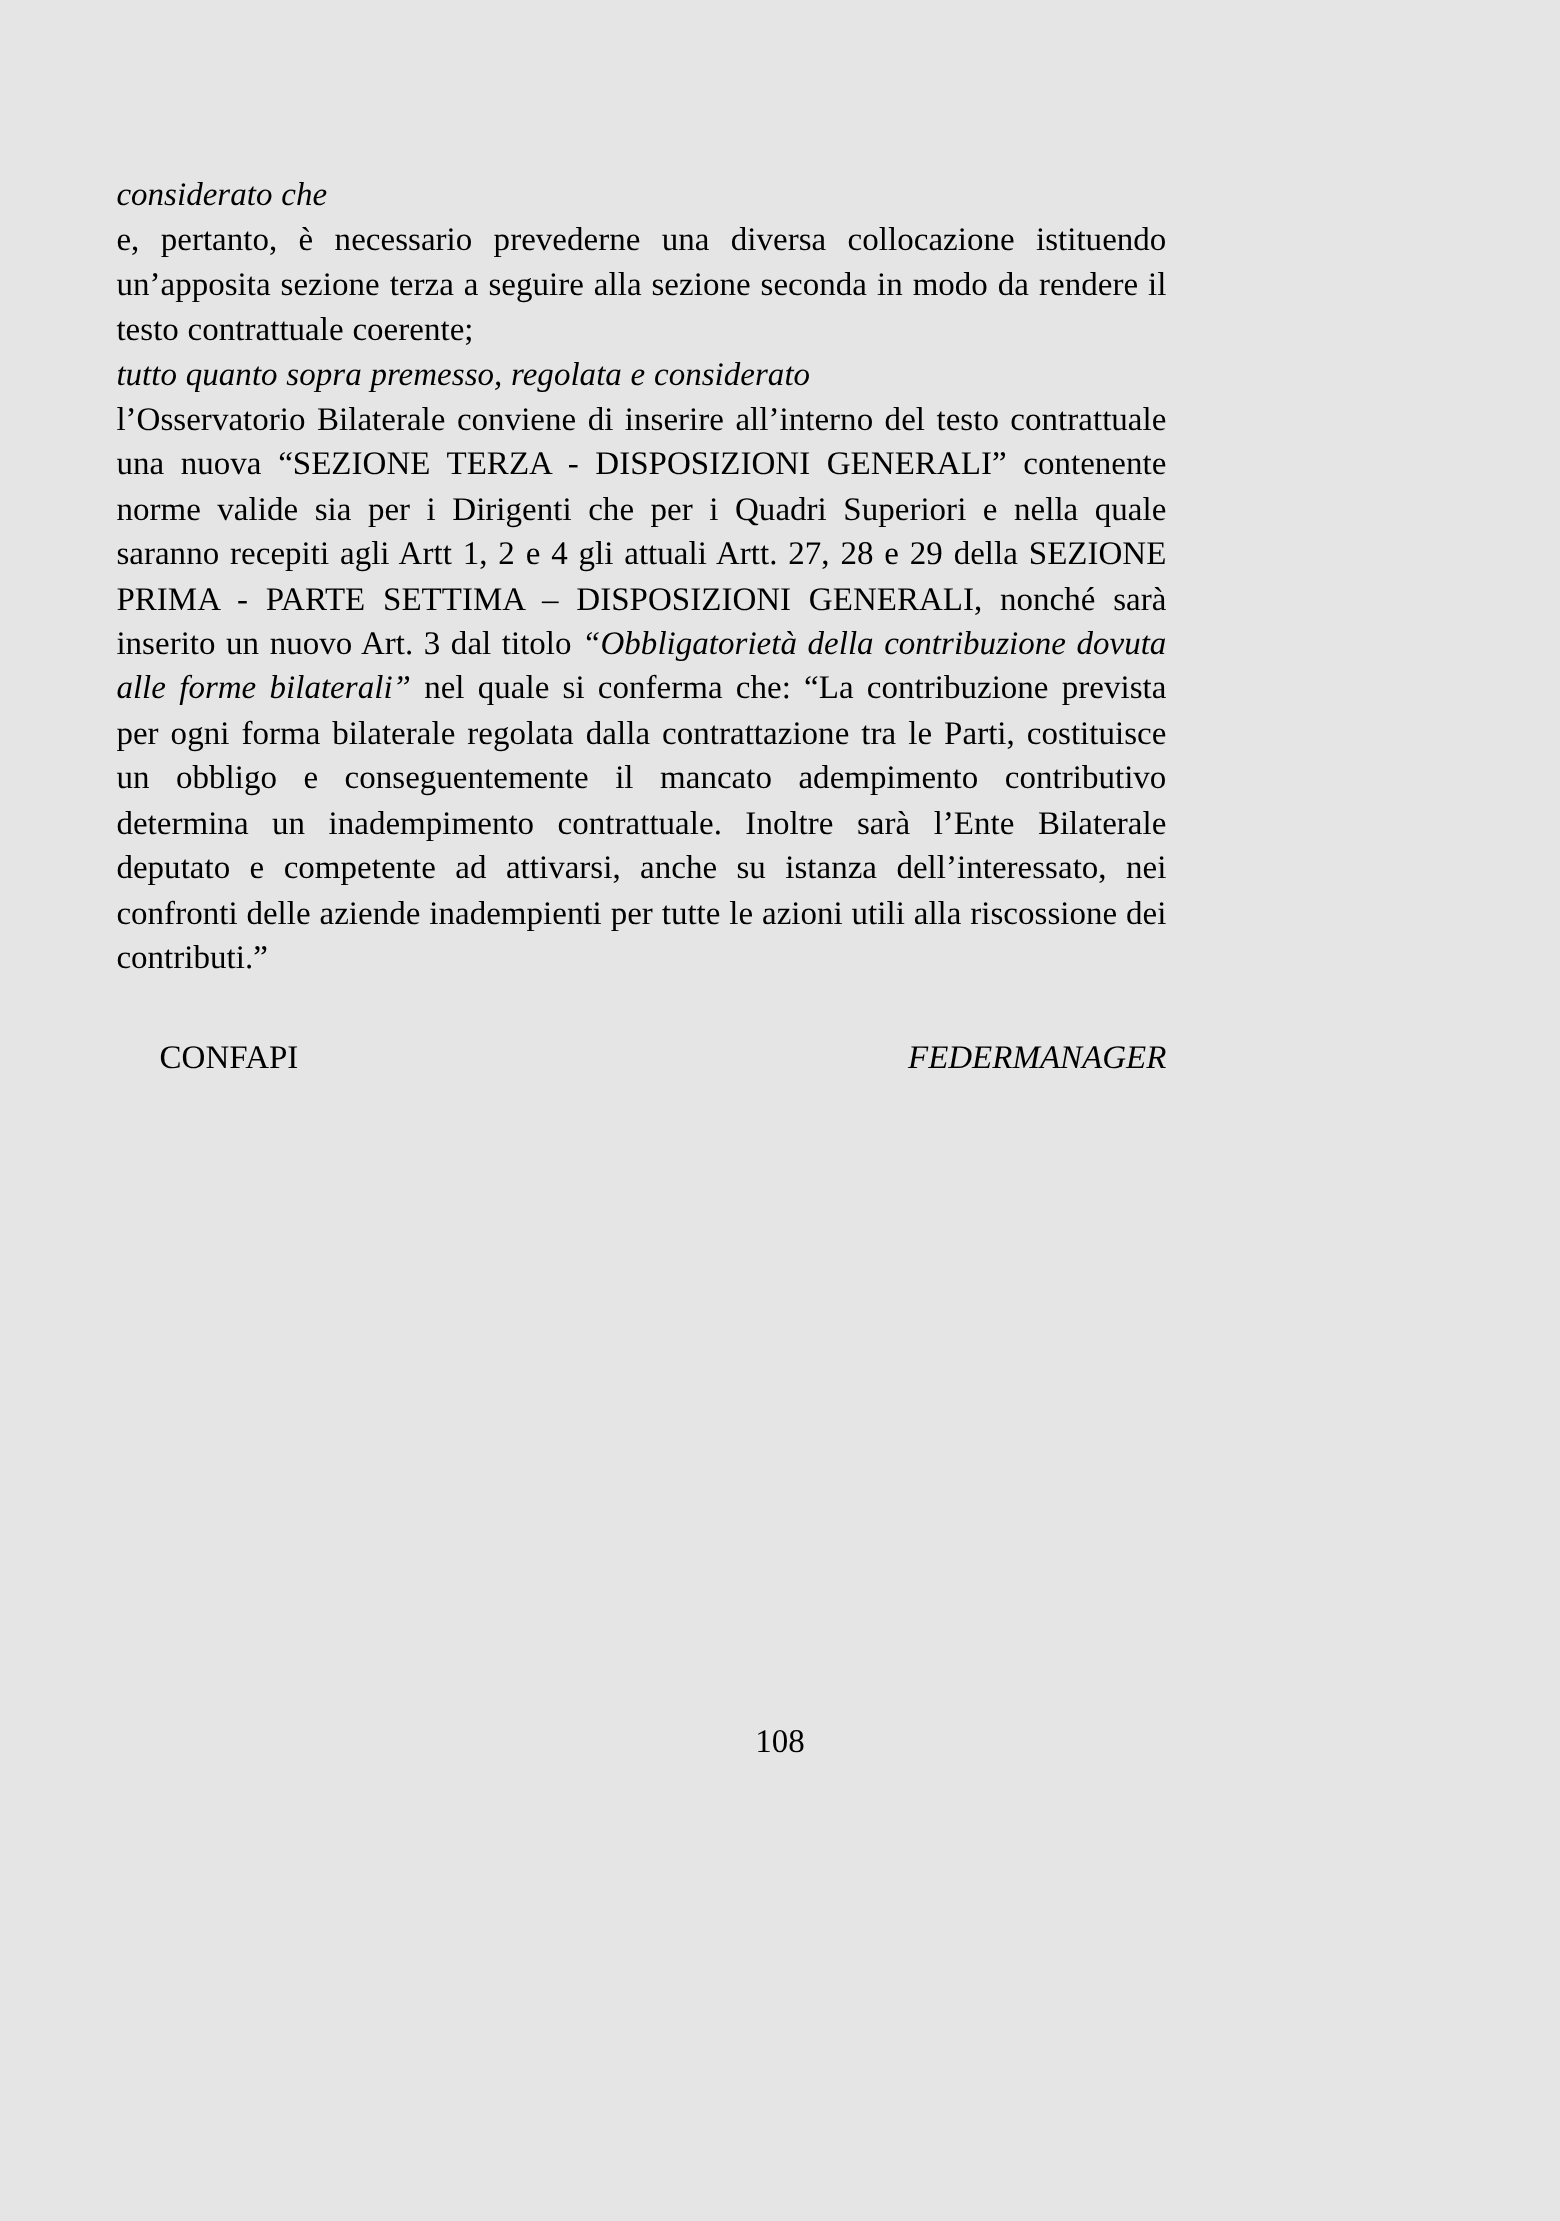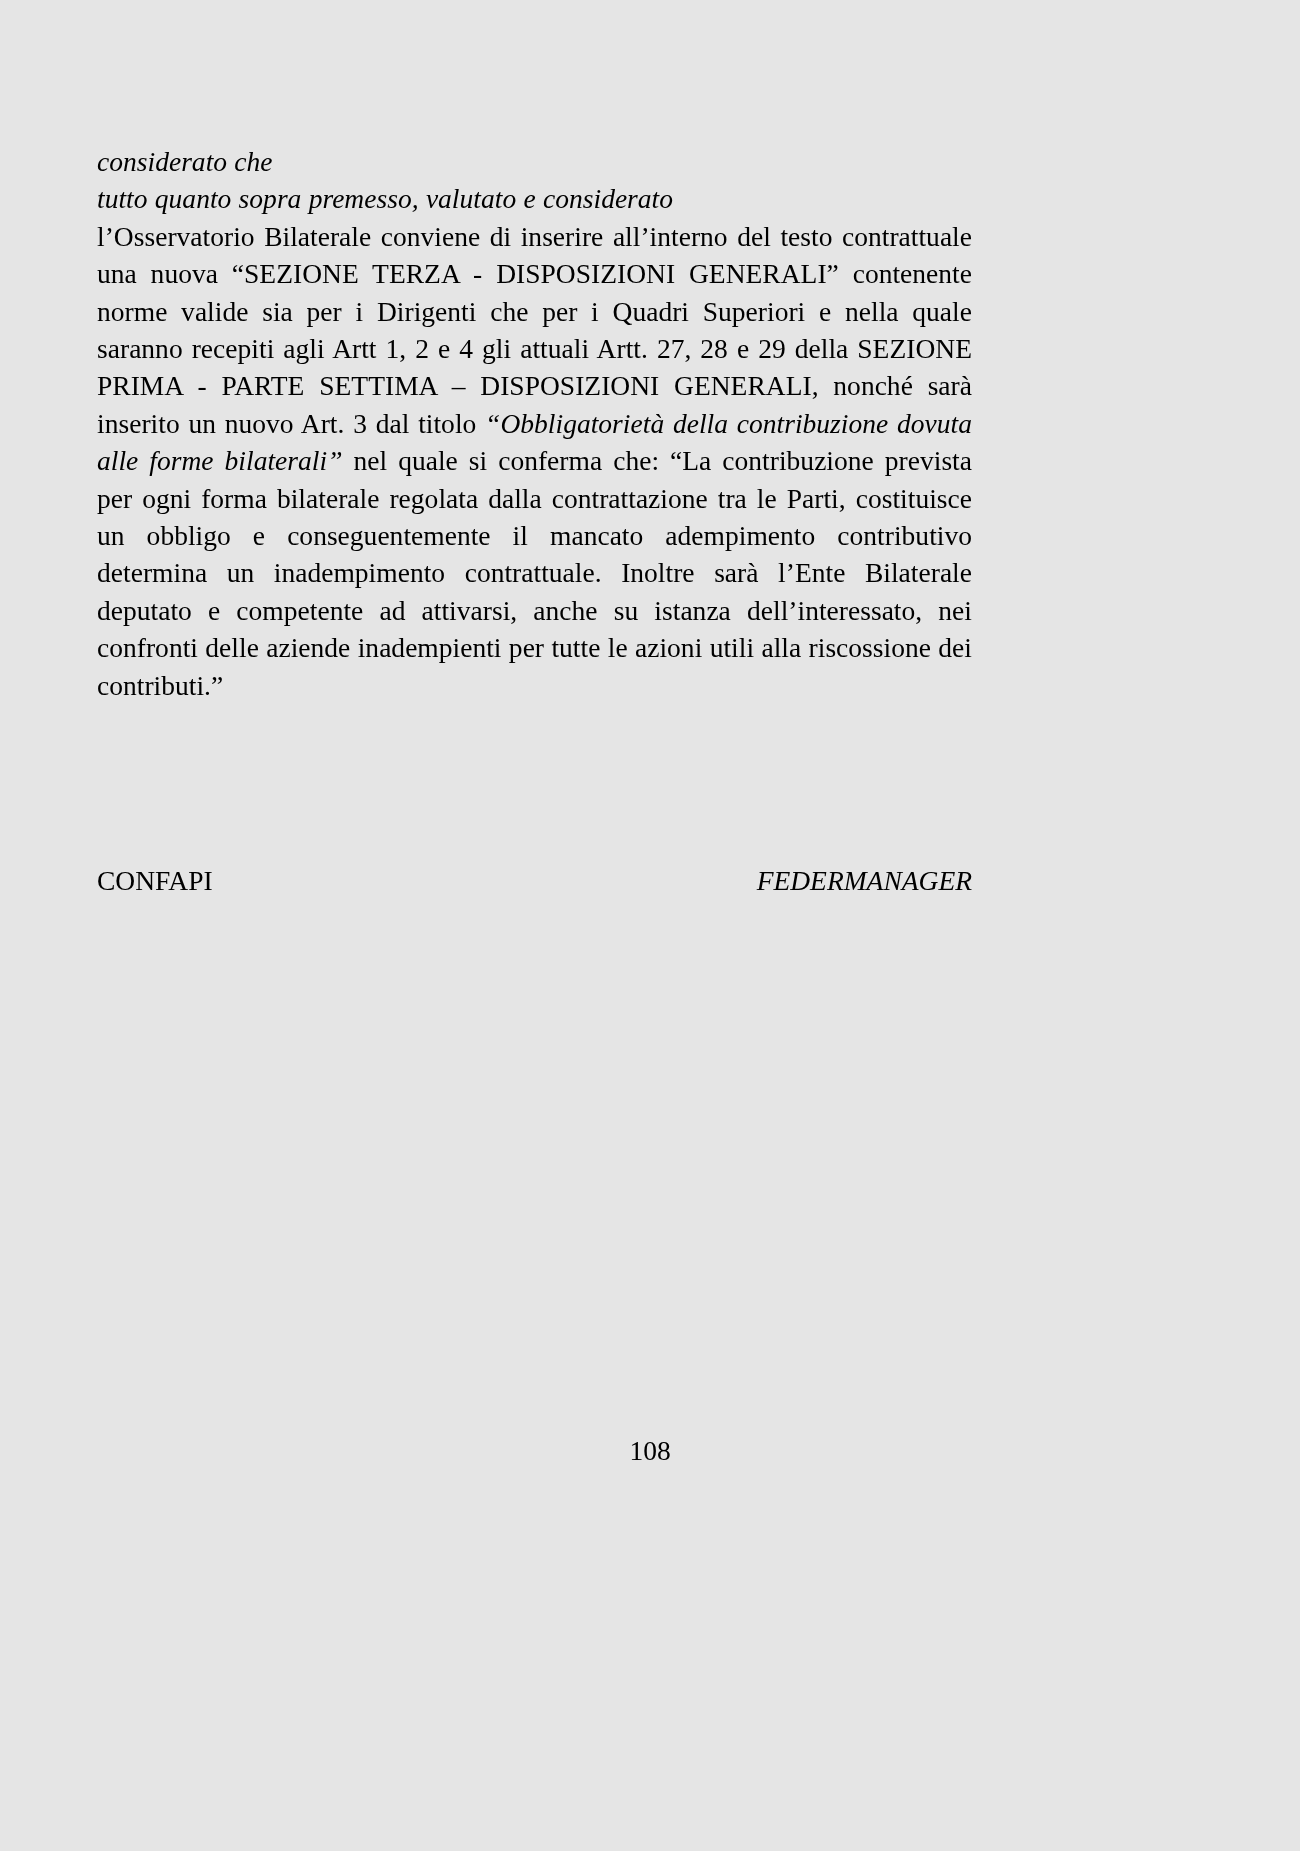--- a/index.html
+++ b/index.html
@@ -52,20 +52,21 @@
     width: 875px;
     display: flex;
     justify-content: space-between;
     align-items: baseline;
     font-size: 27.5px;
     line-height: 37.4px;
   }
   .sig-left {
     text-align: right;
     white-space: nowrap;
+    margin-left: 36px;
   }
   .sig-right {
     text-align: center;
     white-space: nowrap;
     font-style: italic;
   }
   .page-number {
     position: absolute;
     left: 0;
     top: 1434px;
@@ -83,23 +84,24 @@
 
 <div class="page">
 
   <div class="content">
 
     <p class="para para-last-natural">
       <span class="it">considerato che</span>
     </p>
 
 
+    <p class="para">e, pertanto, è necessario prevederne una diversa collocazione istituendo un’apposita sezione terza a seguire alla sezione seconda in modo da rendere il testo contrattuale coerente;</p>
 
     <p class="para para-last-natural">
-      <span class="it">tutto quanto sopra premesso, valutato e considerato</span>
+      <span class="it">tutto quanto sopra premesso, regolata e considerato</span>
     </p>
 
     <p class="para">
       <span>l’Osservatorio Bilaterale conviene di inserire all’interno del testo contrattuale una nuova “SEZIONE TERZA - DISPOSIZIONI GENERALI” contenente norme valide sia per i Dirigenti che per i Quadri Superiori e nella quale saranno recepiti agli Artt 1, 2 e 4 gli attuali Artt. 27, 28 e 29 della  SEZIONE PRIMA - PARTE SETTIMA – DISPOSIZIONI GENERALI, nonché sarà inserito un nuovo Art. 3 dal titolo </span><span class="it">“Obbligatorietà della contribuzione dovuta alle forme bilaterali”</span><span> nel quale si conferma che: “La contribuzione prevista per ogni forma bilaterale regolata dalla contrattazione tra le Parti, costituisce un obbligo e conseguentemente il mancato adempimento contributivo determina un inadempimento contrattuale. Inoltre sarà l’Ente Bilaterale deputato e competente ad attivarsi, anche su istanza dell’interessato, nei confronti delle aziende inadempienti per tutte le azioni utili alla riscossione dei contributi.”</span>
     </p>
 
   </div>
 
   <div class="signature">
     <span class="sig-left">CONFAPI</span>

